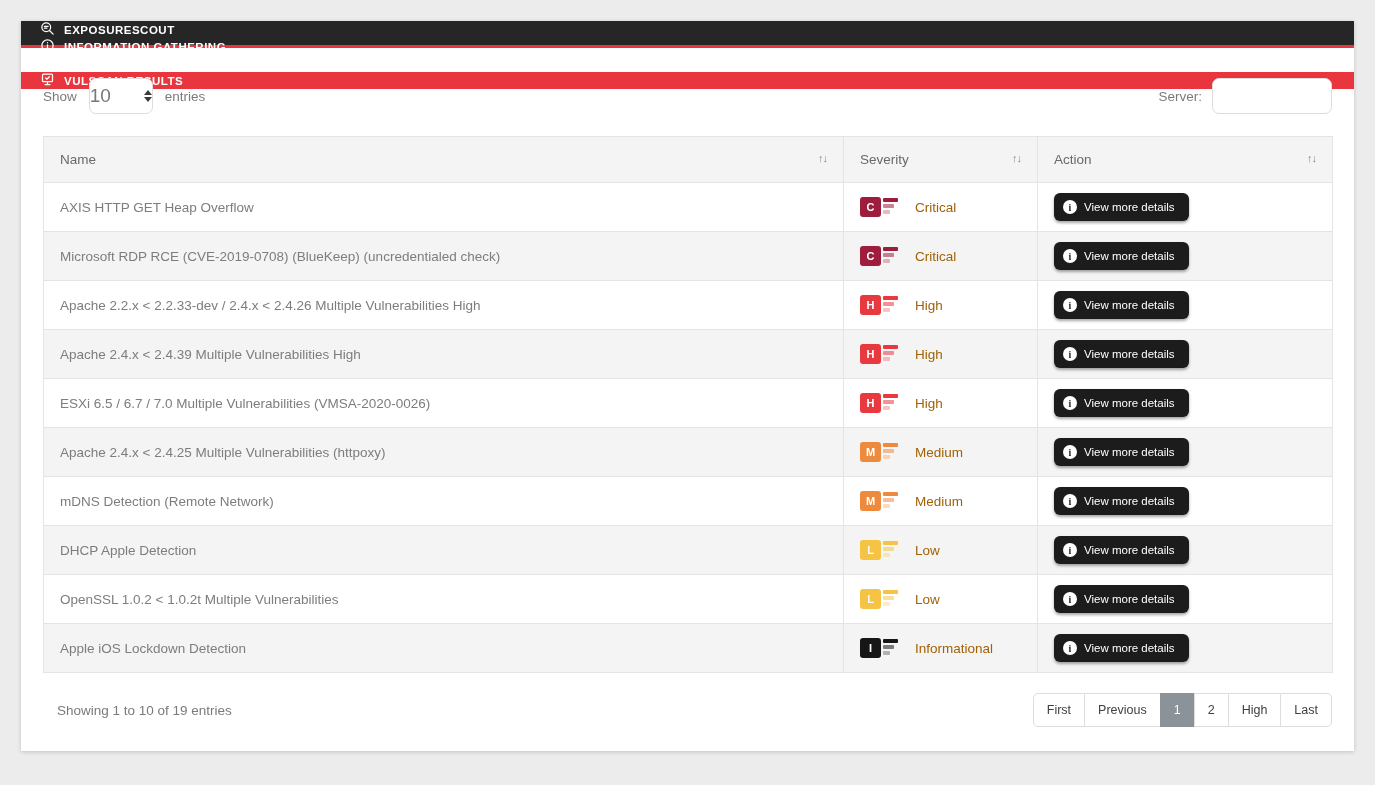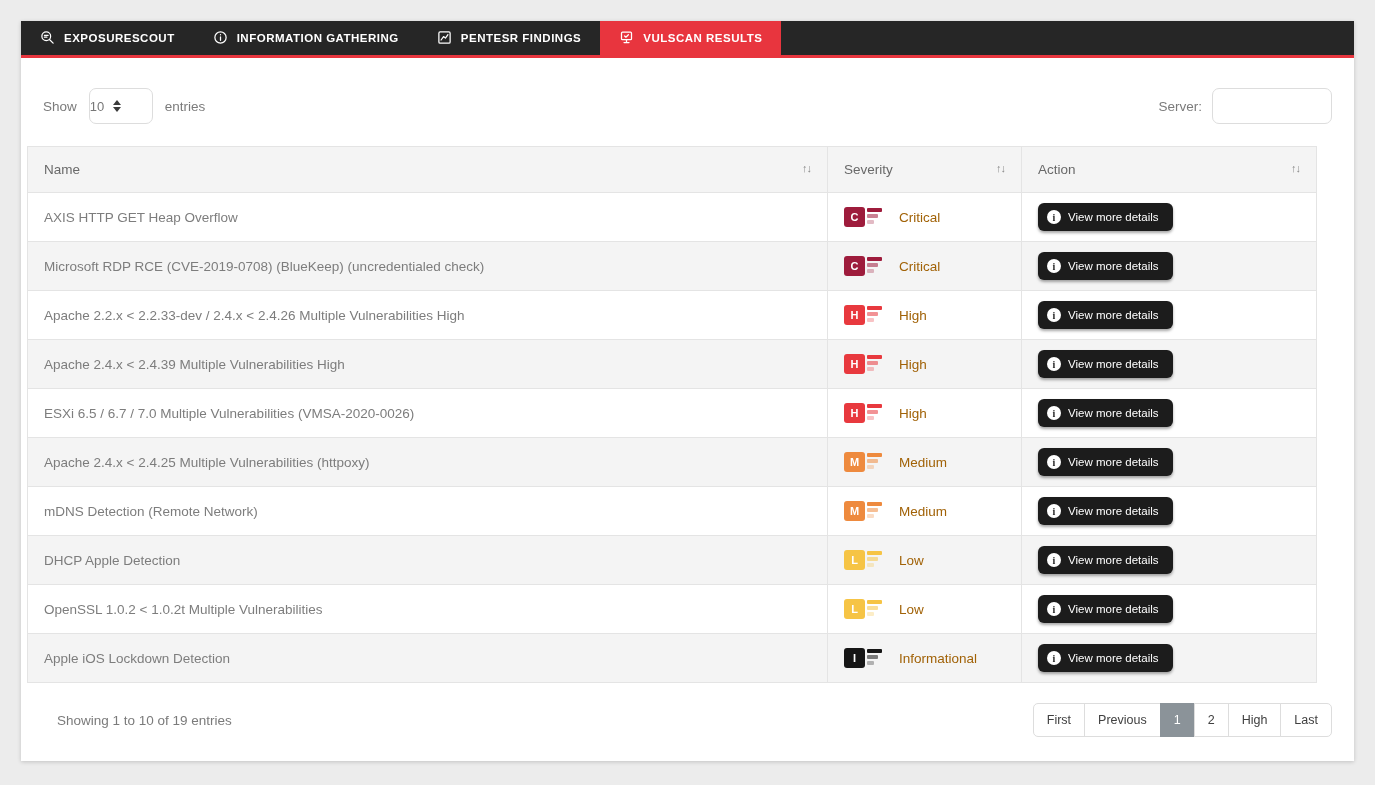--- a/index.html
+++ b/index.html
@@ -5,55 +5,55 @@
   * { margin:0; padding:0; box-sizing:border-box; }
   html,body { width:1375px; height:785px; background:#ececec; font-family:"Liberation Sans", sans-serif; }
 
   .card {
     position:absolute; left:21px; top:21px; width:1333px; min-height:716px;
     background:#ffffff; box-shadow:0 1px 4px rgba(0,0,0,.18);
   }
 
   
   .tabbar {
-    display:flex; align-items:stretch; height:37px;
-    background:#262626; border-bottom:3px solid #e8353e;
+    display:flex; align-items:stretch; height:27px;
+    background:#262626; border-bottom:3px solid #e8353e;flex-direction:column;
   }
   .tab {
     display:flex; align-items:center; gap:9px; padding:0 19px;
     color:#fff; font-size:11.5px; font-weight:bold; letter-spacing:.5px;
     cursor:pointer; white-space:nowrap;
   }
   .tab.active { background:#e8353e; }
   .tab svg { flex:0 0 auto; }
 
   
   .controls {
     display:flex; align-items:center; justify-content:space-between;
     padding:30px 22px 22px 22px;
   }
   .show-group { display:flex; align-items:center; gap:12px; color:#7b7b7b; font-size:13.5px; }
   .page-size {
-    display:flex; align-items:center; justify-content:flex-start; gap:9px;
+    display:flex; align-items:center; justify-content:space-between; gap:9px;
     width:64px; height:36px; border:1px solid #ddd; border-radius:7px;
-    color:#777; font-size:13px; cursor:pointer; background:#fff;
+    color:#777; font-size:19px; cursor:pointer; background:#fff;
   }
   .stepper { display:flex; flex-direction:column; gap:2px; }
   .stepper i { display:block; width:0; height:0; border-left:4px solid transparent; border-right:4px solid transparent; }
   .stepper .up   { border-bottom:5px solid #3b3b3b; }
   .stepper .down { border-top:5px solid #3b3b3b; }
   .search-group { display:flex; align-items:center; gap:10px; color:#7b7b7b; font-size:13.5px; }
   .search-group input {
     width:120px; height:36px; border:1px solid #ddd; border-radius:7px;
     outline:none; padding:0 10px; font-size:13px; color:#555;
     font-family:"Liberation Sans", sans-serif;
   }
 
   
-  table { border-collapse:collapse; table-layout:fixed; width:1289px; margin:0 6px; }
+  table { border-collapse:collapse; table-layout:fixed; width:1289px; margin:0 22px; }
   col.c-name { width:800px; } col.c-sev { width:194px; } col.c-act { width:295px; }
   th, td { border:1px solid #e4e4e4; }
   th {
     background:#f4f4f4; text-align:left; font-weight:normal;
     color:#696969; font-size:13.5px; padding:15px 16px; cursor:pointer;
   }
   .sort { float:right; color:#8a8a8a; font-size:11px; letter-spacing:-1px; }
   .sort::after { content:"\2191\2193"; }
   td { height:49px; padding:8px 16px; color:#7d7d7d; font-size:13.5px; background:#fff; }
   tr.alt td { background:#f4f4f4; }

